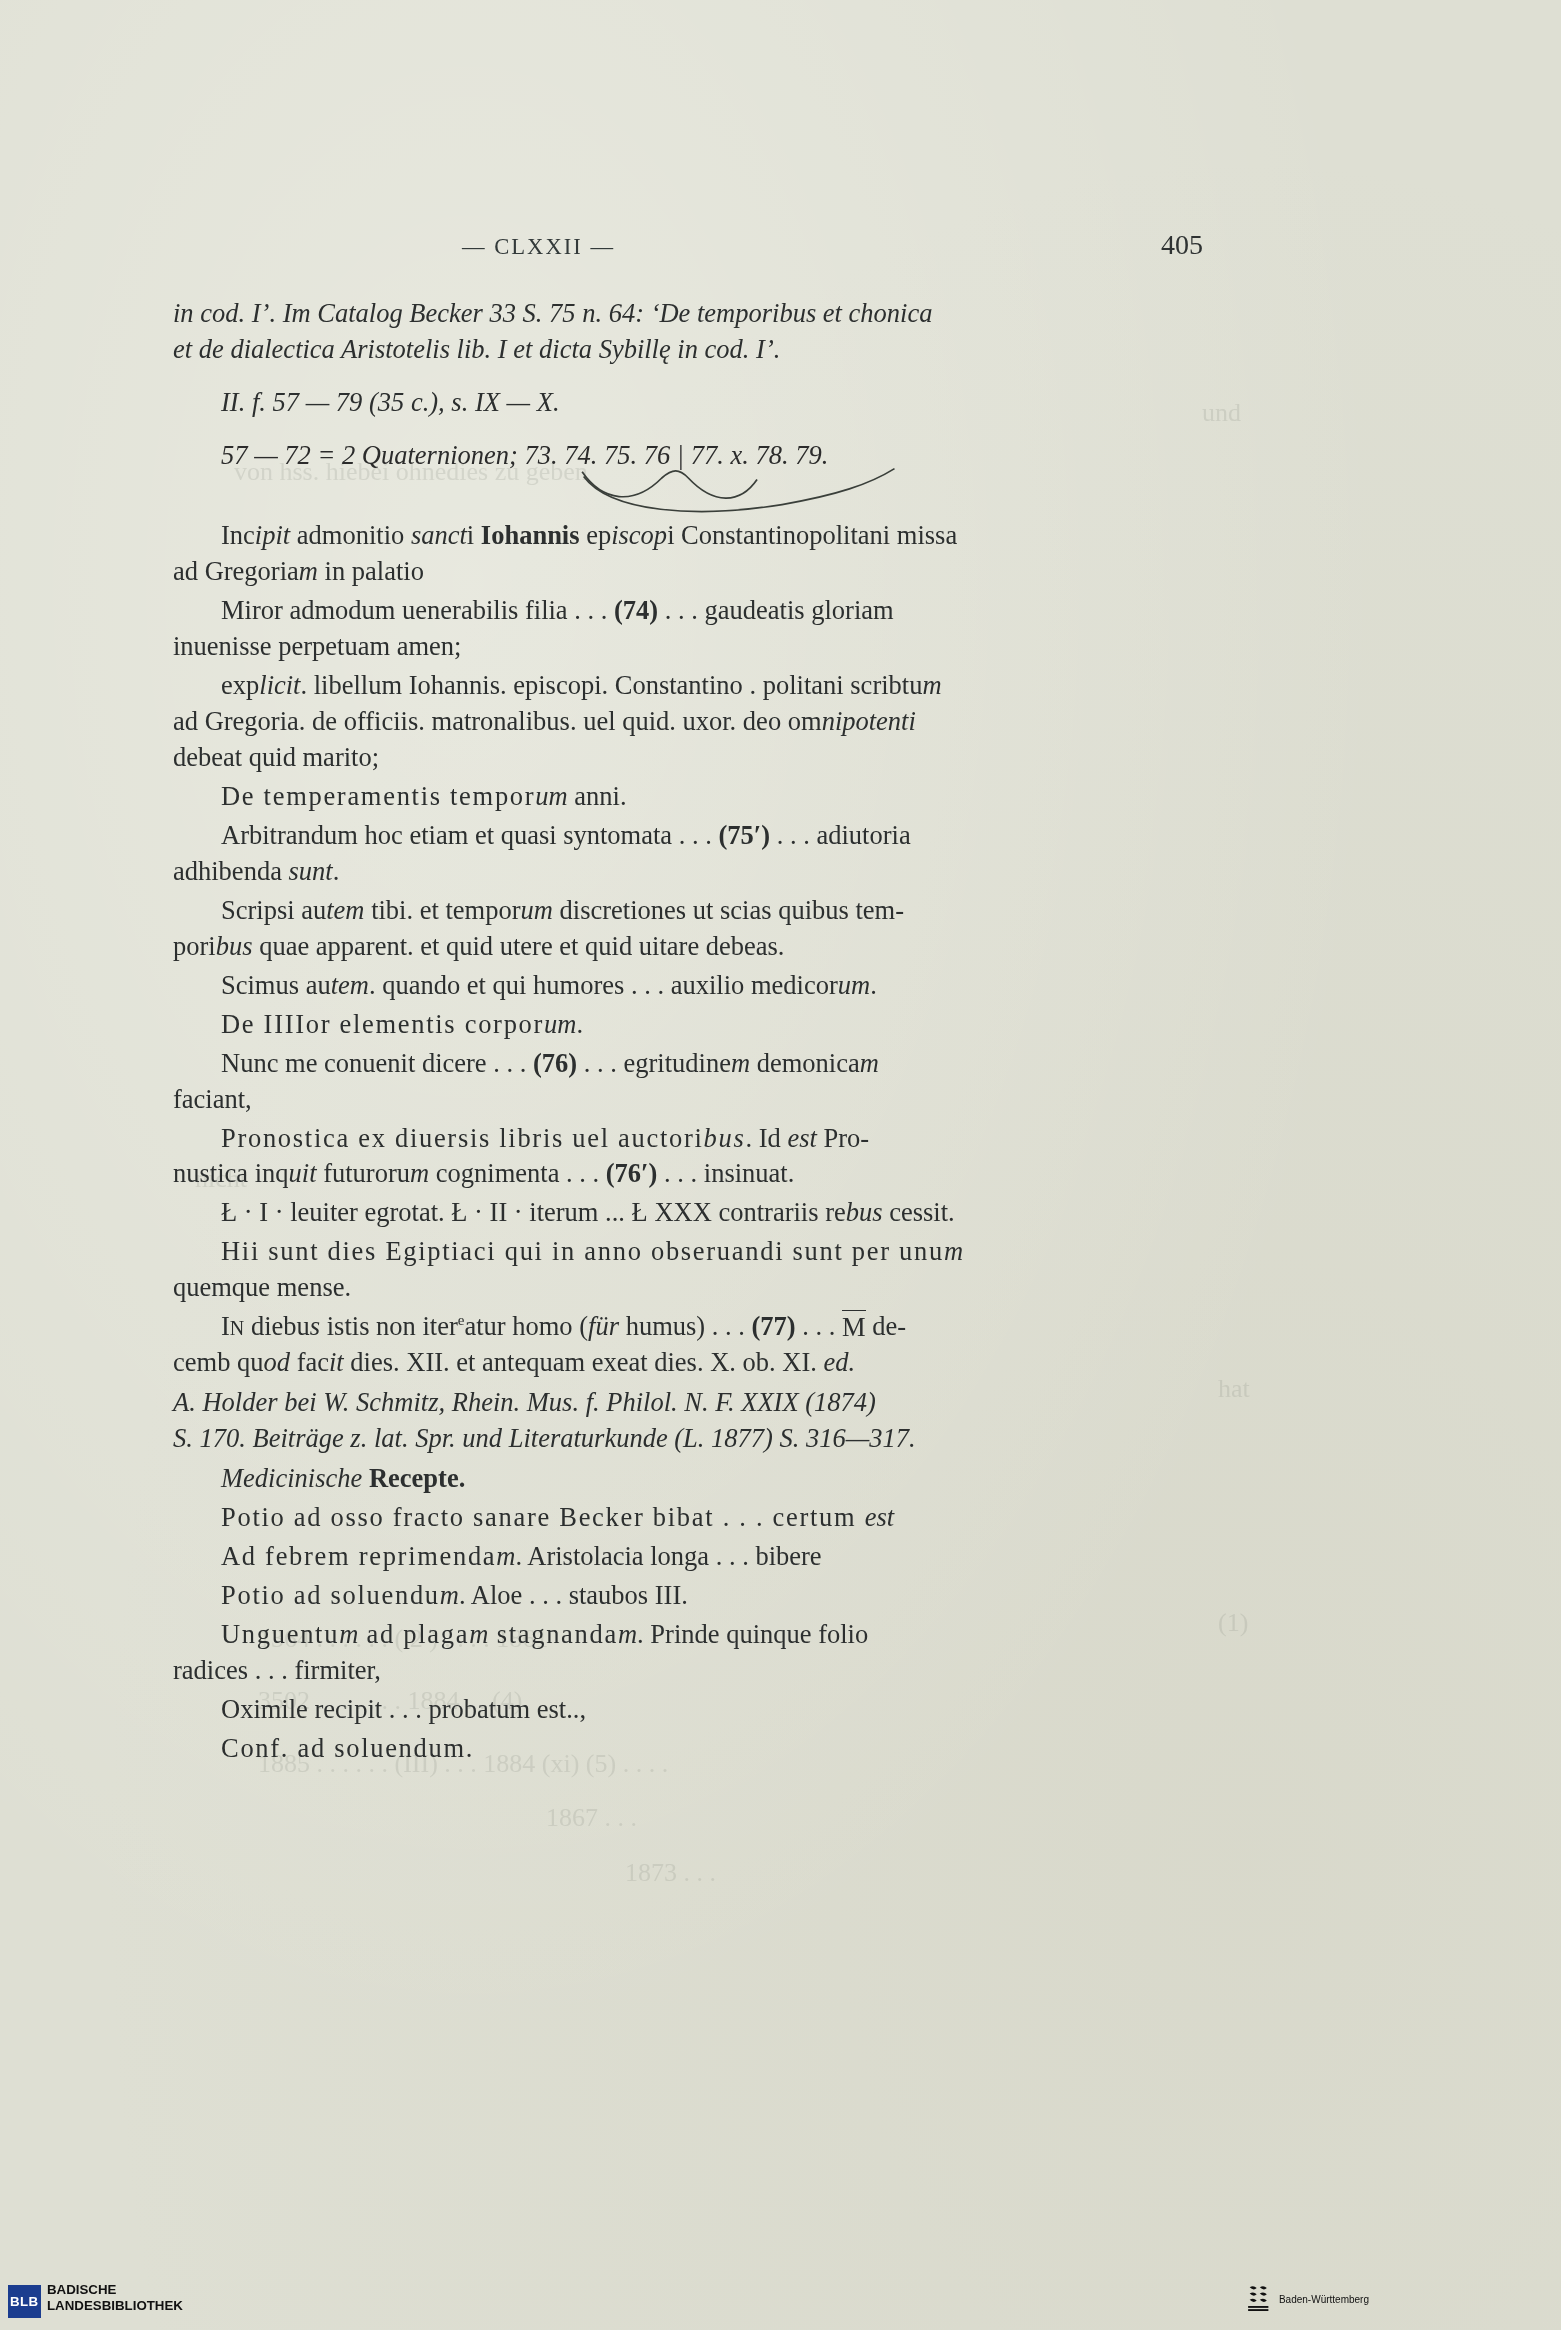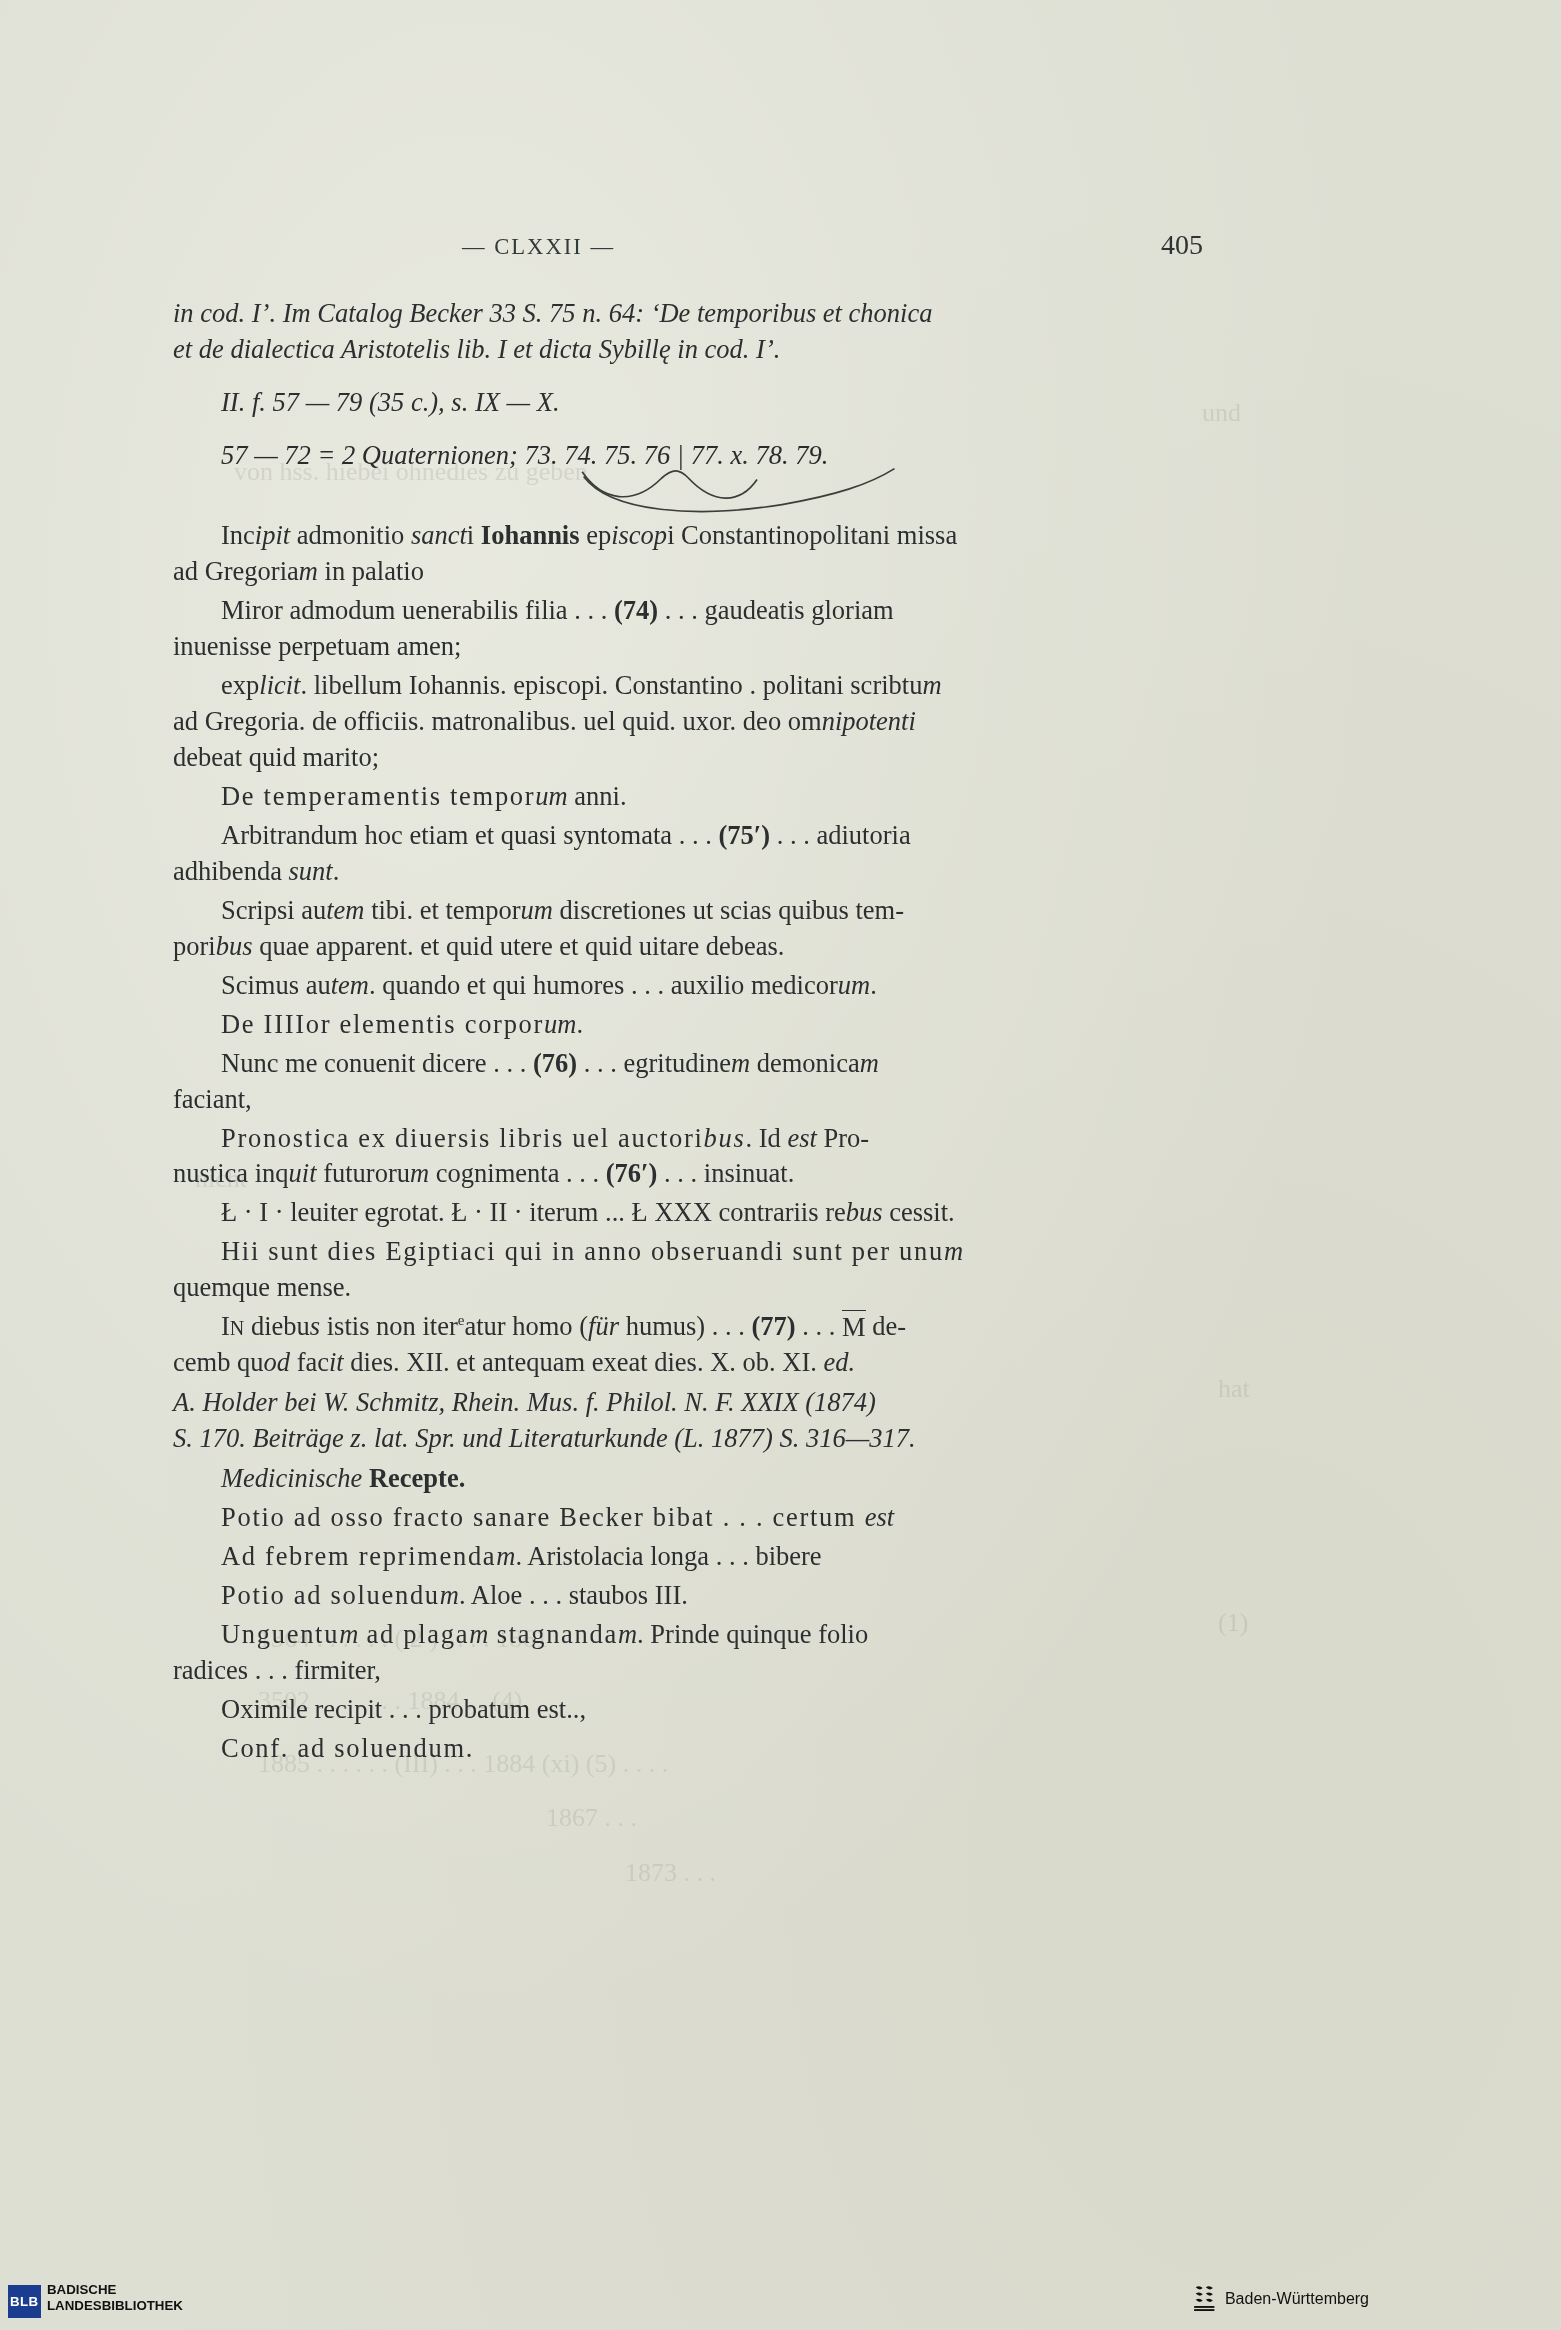--- a/index.html
+++ b/index.html
@@ -145,21 +145,21 @@
     align-items: center;
     gap: 7.8px;
   }
   .bw-mark {
     width: 26.5px;
     height: 30px;
     position: relative;
   }
   .bw-text {
     font-family: "Liberation Sans", sans-serif;
-    font-size: 16px;
+    font-size: 10px;
     color: #111;
   }
   
   .ghost {
     position: absolute;
     color: rgba(120,125,115,0.18);
     font-family: "Liberation Serif", serif;
     font-size: 26px;
     white-space: nowrap;
     pointer-events: none;

